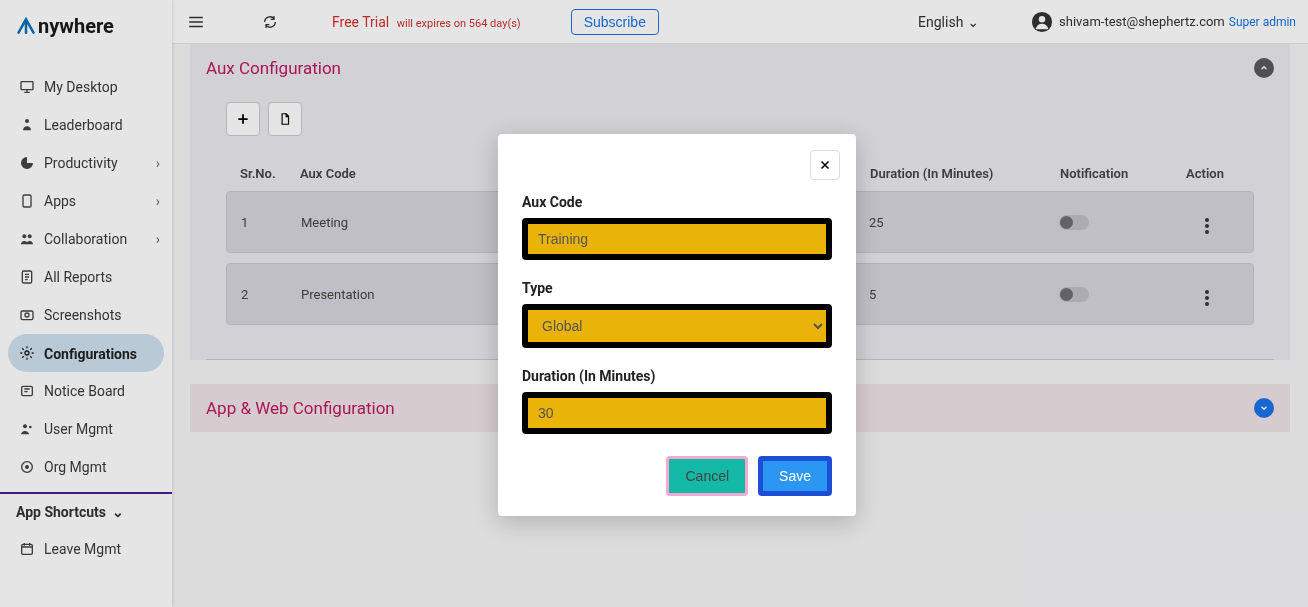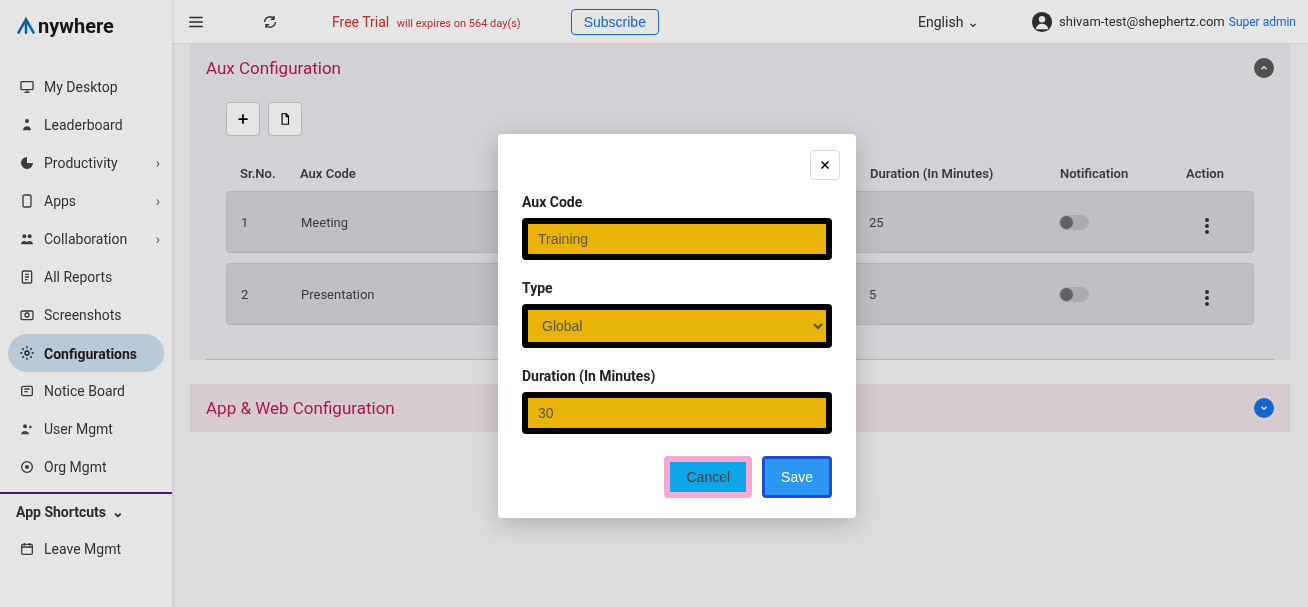--- a/index.html
+++ b/index.html
@@ -246,22 +246,22 @@
     justify-content: flex-end;
     gap: 10px;
     margin-top: 22px;
   }
   .btn {
     padding: 7px 16px;
     border-radius: 4px;
     font-size: 14px;
     cursor: pointer;
   }
-  .btn-outline { background: #0ea5e9; border: 6px solid #f9a8d4; color: #444; }
-  .btn-primary { background: #2c97f2; border: 3px solid #1d4ed8; color: #fff; }
+  .btn-outline { background: #14b8a6; border: 3px solid #f9a8d4; color: #444; }
+  .btn-primary { background: #2c97f2; border: 5px solid #1d4ed8; color: #fff; }
 </style>
 </head>
 <body>
 
 <div class="sidebar">
   <div class="logo">
     <svg viewBox="0 0 24 24">
         <path d="M3 20 L12 4 L21 20 M12 4 L12 20" stroke="#0b6fb8" stroke-width="3" fill="none" stroke-linecap="round"></path>
       </svg>
     <span class="logo-text">nywhere</span>

